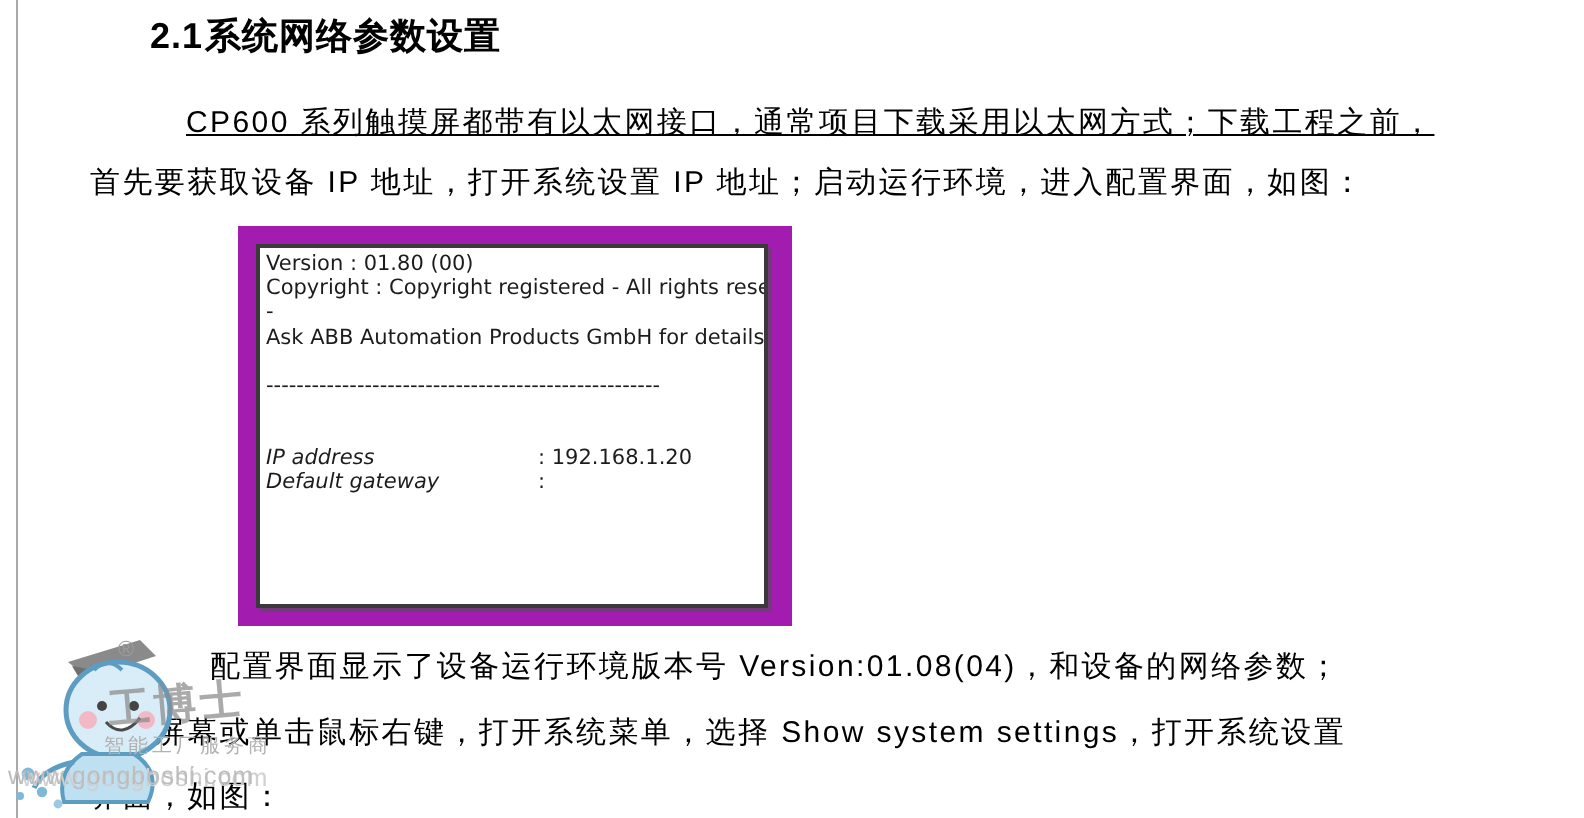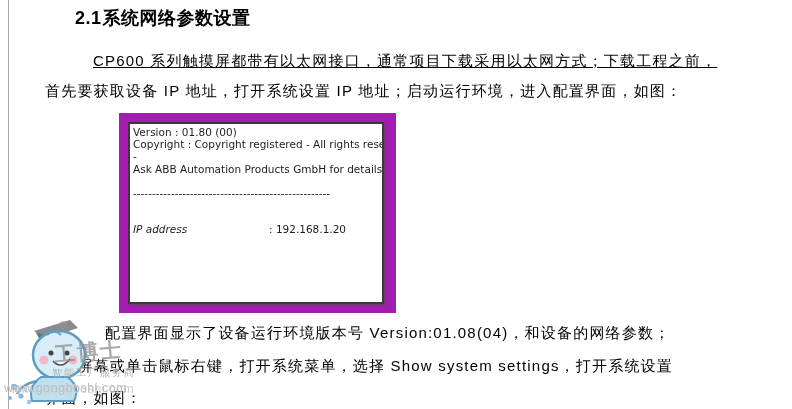--- a/index.html
+++ b/index.html
@@ -67,20 +67,23 @@
     <div class="t-line">Copyright : Copyright registered - All rights reserved</div>
     <div class="t-line">-</div>
     <div class="t-line">Ask ABB Automation Products GmbH for details.</div>
     <div class="t-blank"></div>
     <div class="t-line">----------------------------------------------------</div>
     <div class="t-blank"></div>
     <div class="t-blank"></div>
     <div class="t-line t-row">
       <span class="t-label">IP address</span><span>: 192.168.1.20</span>
     </div>
+    <div class="t-line t-row">
+      <span class="t-label">Default gateway</span><span>:</span>
+    </div>
   </div>
 </div>
 
 <div class="body-line p2l1">配置界面显示了设备运行环境版本号 Version:01.08(04)，和设备的网络参数；</div>
 <div class="body-line p2l2">长按屏幕或单击鼠标右键，打开系统菜单，选择 Show system settings，打开系统设置</div>
 <div class="body-line p2l3">界面，如图：</div>
 
 <div class="watermark">
   <svg class="wm-svg" width="104" height="90" viewBox="0 0 104 90">
 

